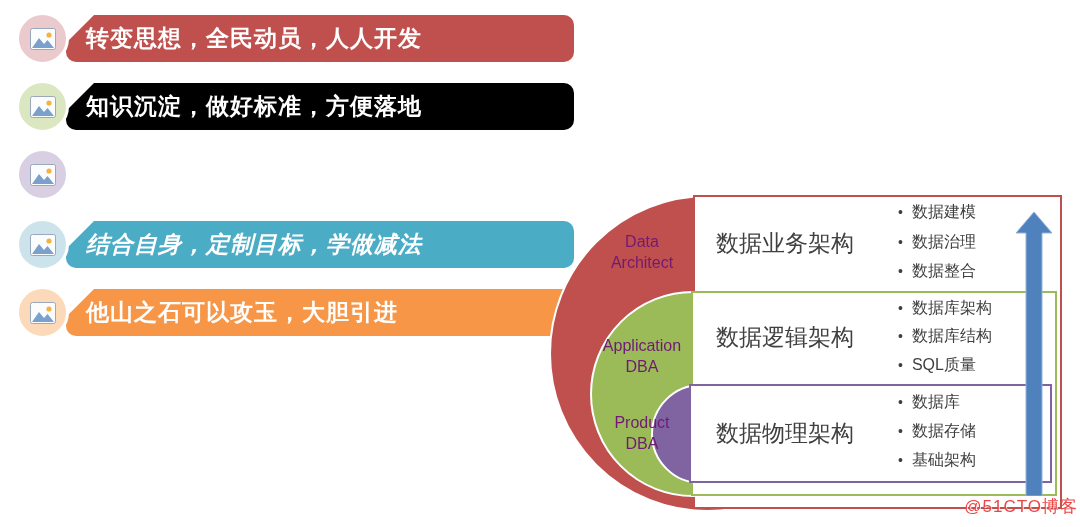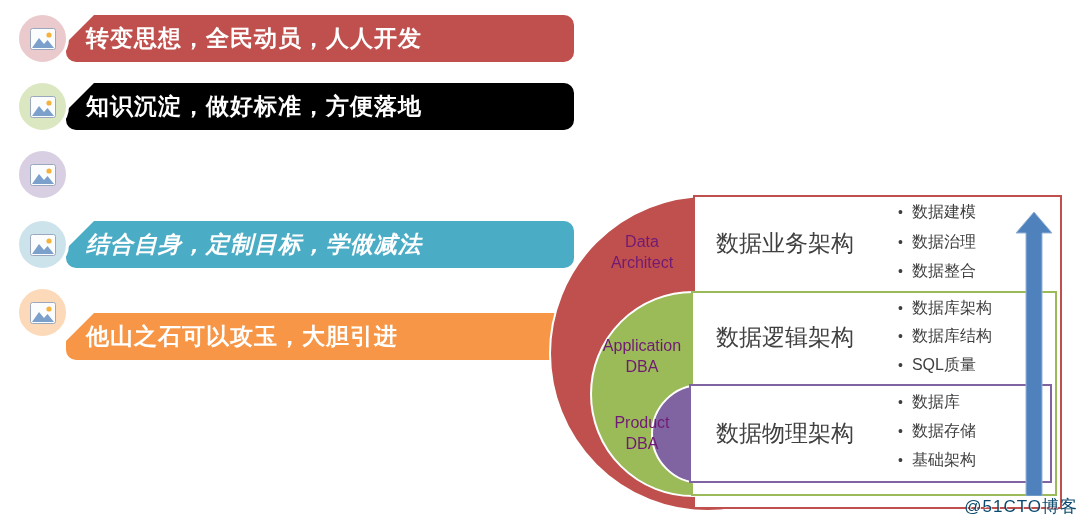--- a/index.html
+++ b/index.html
@@ -96,21 +96,21 @@
     <span class="banner-text">结合自身，定制目标，学做减法</span>
   </div>
   <div class="banner-badge" style="top: 218px; background-color: rgb(205, 227, 236);">
     <svg class="pic-icon" width="26" height="22" viewBox="0 0 26 22">
       <rect x="0.5" y="0.5" width="25" height="21" rx="2" fill="#fbfcfe" stroke="#9aa7bd"></rect>
       <circle cx="19" cy="7" r="2.6" fill="#f5b33e"></circle>
       <path d="M2 20 L9 10 L14 16 L17.5 12 L24 20 Z" fill="#7ba0cc"></path>
     </svg>
   </div>
 
-  <div class="banner-bar" style="top: 289px; background-color: rgb(247, 150, 70); margin-top: 24px;">
+  <div class="banner-bar" style="top: 289px; background-color: rgb(247, 150, 70);">
     <span class="snip"></span>
     <span class="banner-text">他山之石可以攻玉，大胆引进</span>
   </div>
   <div class="banner-badge" style="top: 286px; background-color: rgb(252, 217, 184);">
     <svg class="pic-icon" width="26" height="22" viewBox="0 0 26 22">
       <rect x="0.5" y="0.5" width="25" height="21" rx="2" fill="#fbfcfe" stroke="#9aa7bd"></rect>
       <circle cx="19" cy="7" r="2.6" fill="#f5b33e"></circle>
       <path d="M2 20 L9 10 L14 16 L17.5 12 L24 20 Z" fill="#7ba0cc"></path>
     </svg>
   </div>
@@ -162,14 +162,14 @@
     <span class="dot">•</span><span>数据库</span></div>
   <div class="bullet-item" style="top:421px">
     <span class="dot">•</span><span>数据存储</span></div>
   <div class="bullet-item" style="top:450px">
     <span class="dot">•</span><span>基础架构</span></div>
 
   <svg id="up-arrow" width="36" height="284" viewBox="0 0 36 284">
     <polygon points="18,0 36,21 26,21 26,284 10,284 10,21 0,21" stroke-width="1" fill="#4F81BD" stroke="#95B3D7"></polygon>
   </svg>
 
-  <div class="watermark" style="color: #0c4a6e;">@51CTO博客</div>
+  <div class="watermark" style="color: #ef4444;">@51CTO博客</div>
 </div>
 
 </body></html>

